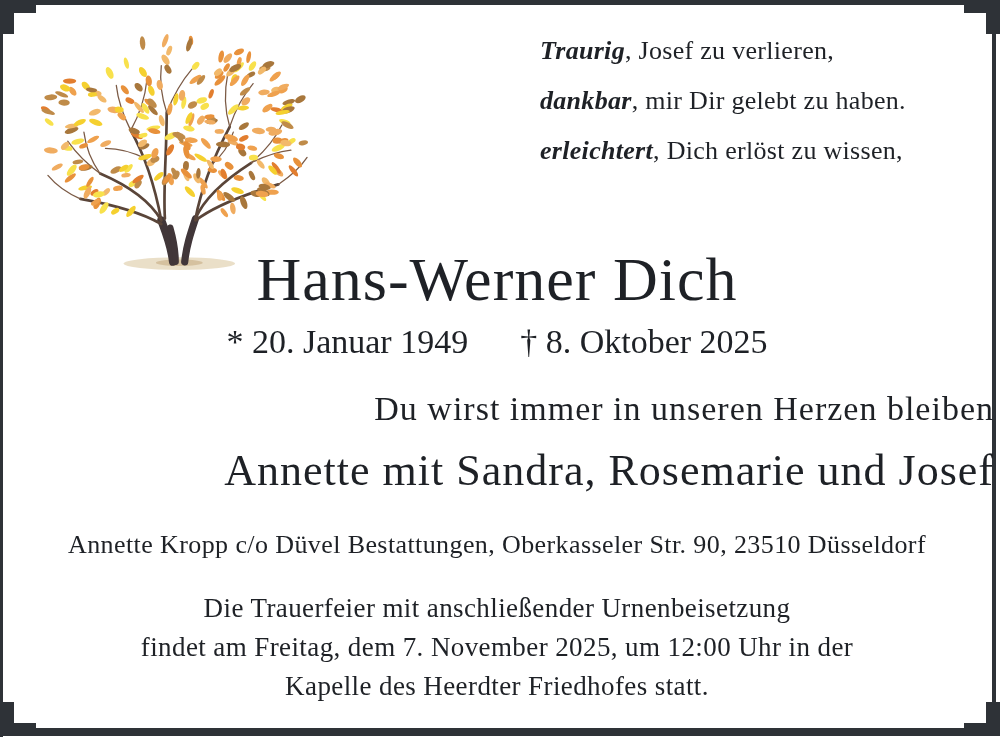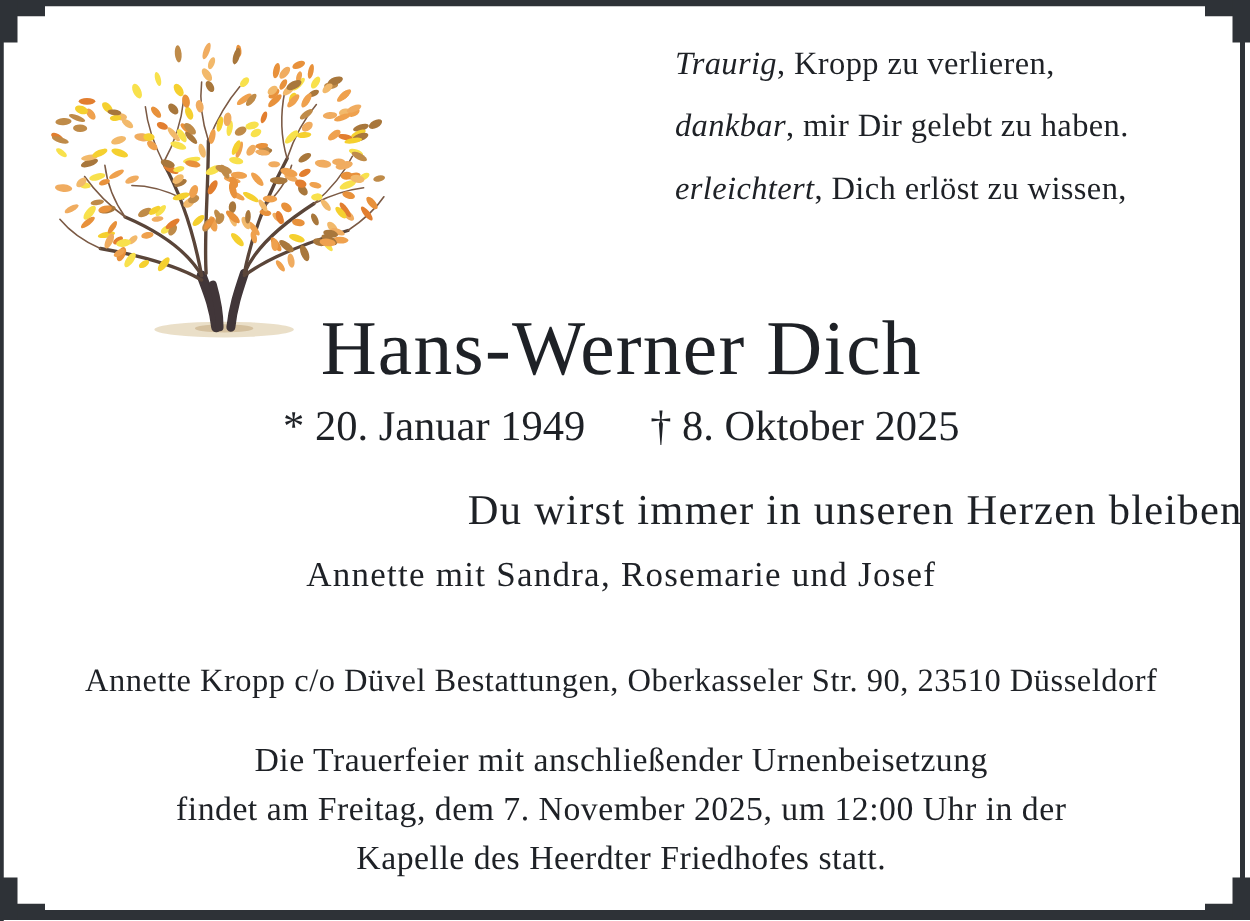--- a/index.html
+++ b/index.html
@@ -26,30 +26,30 @@
   .c-bl{bottom:1px;left:0}.c-bl::before{bottom:0;left:0}.c-bl::after{bottom:0;left:0}
   .c-br{bottom:1px;right:0}.c-br::before{bottom:0;right:0}.c-br::after{bottom:0;right:0}
   
   .tree{position:absolute;left:24px;top:26px;width:298px;height:252px}
   .tree .trunk{stroke:var(--trunk);fill:none;stroke-linecap:round}
   .tree .limb{stroke:var(--limb);fill:none;stroke-width:3;stroke-linecap:round}
   .tree .twig{stroke:var(--twig);fill:none;stroke-width:1.4;stroke-linecap:round}
   
   .verse{position:absolute;left:540px;top:26px;font-size:26px;line-height:50px;
          letter-spacing:.3px;white-space:nowrap}
-  .verse .lead{font-style:italic;font-weight:400}
+  .verse .lead{font-style:italic;font-weight:700}
   .name{position:absolute;left:0;top:244px;width:994px;text-align:center;
         font-size:62px;line-height:70px;letter-spacing:1px}
   .dates{position:absolute;left:0;top:322px;width:994px;text-align:center;
          font-size:34px;line-height:40px;white-space:nowrap}
   .dates .death{margin-left:52px}
   .tribute1{position:absolute;left:0;top:390px;width:994px;text-align:right;
             font-size:34px;letter-spacing:1px;white-space:nowrap}
-  .tribute2{position:absolute;left:0;top:445px;width:994px;text-align:center;
-            font-size:28px;letter-spacing:1px;white-space:nowrap}
+  .tribute2{position:absolute;left:0;top:445px;width:994px;text-align:right;
+            font-size:44px;letter-spacing:1px;white-space:nowrap}
   .contact{position:absolute;left:0;top:530px;width:994px;text-align:center;
            font-size:26px;letter-spacing:.4px;white-space:nowrap}
   .service{position:absolute;left:0;top:589px;width:994px;text-align:center;
            font-size:27px;line-height:39px;letter-spacing:.4px}
   .service div{white-space:nowrap}
 </style>
 </head>
 <body>
 
 <div class="f-top"></div>
@@ -310,21 +310,21 @@
       <ellipse cx="50.9" cy="168.8" rx="7.6" ry="2.6" transform="rotate(142 50.9 168.8)" fill="#E8913B"></ellipse>
       <ellipse cx="215.1" cy="51.4" rx="5.1" ry="3.3" transform="rotate(-40 215.1 51.4)" fill="#F2B96B"></ellipse>
       <ellipse cx="117.1" cy="83.0" rx="5.2" ry="3.1" transform="rotate(-156 117.1 83.0)" fill="#E27E2F"></ellipse>
       <ellipse cx="161.8" cy="137.6" rx="7.0" ry="3.2" transform="rotate(120 161.8 137.6)" fill="#E27E2F"></ellipse>
       <ellipse cx="225.9" cy="35.7" rx="6.4" ry="3.3" transform="rotate(-50 225.9 35.7)" fill="#F0AC60"></ellipse>
       <ellipse cx="245.2" cy="60.3" rx="7.3" ry="3.0" transform="rotate(-58 245.2 60.3)" fill="#EFA14E"></ellipse>
     </g>
 </svg>
 
 <div class="verse">
-  <div><span class="lead">Traurig</span><span>, Kropp zu verlieren,</span></div>
+  <div><span class="lead">Traurig</span><span>, Josef zu verlieren,</span></div>
   <div><span class="lead">dankbar</span><span>, mir Dir gelebt zu haben.</span></div>
   <div><span class="lead">erleichtert</span><span>, Dich erlöst zu wissen,</span></div>
 </div>
 
 <div class="name">Hans-Werner Dich</div>
 <div class="dates">
   <span class="birth">* 20. Januar 1949</span><span class="death">† 8. Oktober 2025</span>
 </div>
 
 <div class="tribute1">Du wirst immer in unseren Herzen bleiben</div>

